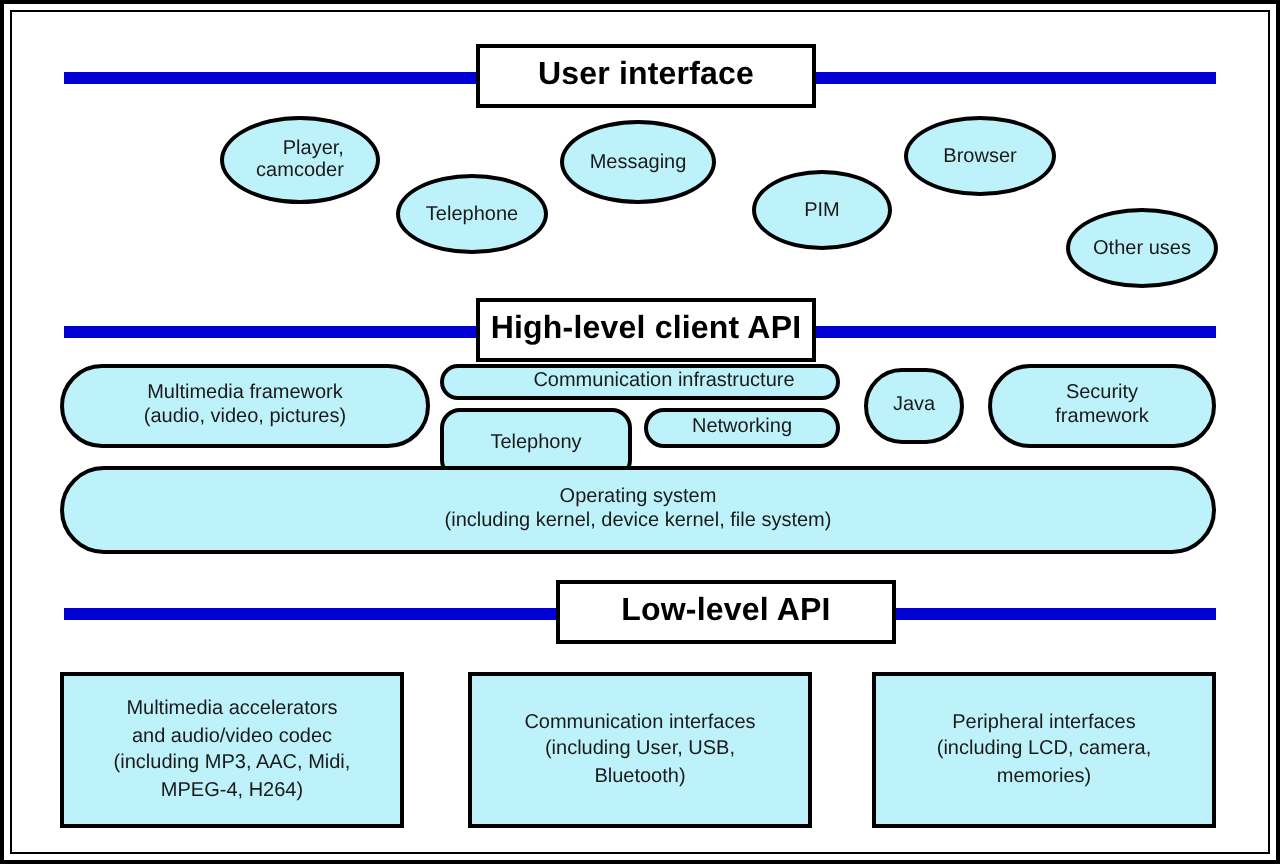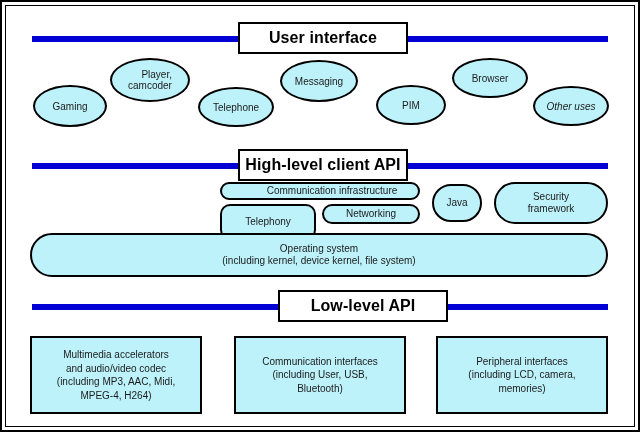--- a/index.html
+++ b/index.html
@@ -122,40 +122,41 @@
 <div id="canvas">
 
   <div class="frame-outer"></div>
   <div class="frame-inner"></div>
 
   <div class="api-row" style="top:22px;">
     <div class="api-bar"></div>
     <div class="api-label" style="left:238px; width:170px;">User interface</div>
   </div>
 
-  <div class="ellipse" style="left:33px; top:85px; width:74px; height:42px;">Gaming</div>
 
   <div class="ellipse two-line" style="left:110px; top:58px; width:80px; height:44px;text-align:right;">Player,
 camcoder</div>
 
   <div class="ellipse" style="left:198px; top:87px; width:76px; height:40px;">Telephone</div>
 
   <div class="ellipse" style="left:280px; top:60px; width:78px; height:42px;">Messaging</div>
 
   <div class="ellipse" style="left:376px; top:85px; width:70px; height:40px;">PIM</div>
 
   <div class="ellipse" style="left:452px; top:58px; width:76px; height:40px;">Browser</div>
 
-  <div class="ellipse" style="left:533px; top:86px; width:76px; height:40px;font-style:italic;">Other uses</div>
+  <div class="ellipse" style="left:533px; top:104px; width:76px; height:40px;">Other uses</div>
 
   <div class="api-row" style="top:149px;">
     <div class="api-bar"></div>
     <div class="api-label" style="left:238px; width:170px;">High-level client API</div>
   </div>
 
+  <div class="rbox two-line" style="left:30px; top:182px; width:185px; height:42px; border-radius:21px;">Multimedia framework
+(audio, video, pictures)</div>
 
   <div class="rbox" style="left:220px; top:182px; width:200px; height:18px; border-radius:9px;padding-left:28px;">Communication infrastructure</div>
 
   <div class="rbox" style="left:220px; top:204px; width:96px; height:36px; border-radius:10px;">Telephony</div>
 
   <div class="rbox" style="left:322px; top:204px; width:98px; height:20px; border-radius:10px;">Networking</div>
 
   <div class="rbox" style="left:432px; top:184px; width:50px; height:38px; border-radius:19px;">Java</div>
 
   <div class="rbox two-line" style="left:494px; top:182px; width:114px; height:42px; border-radius:21px;">Security

